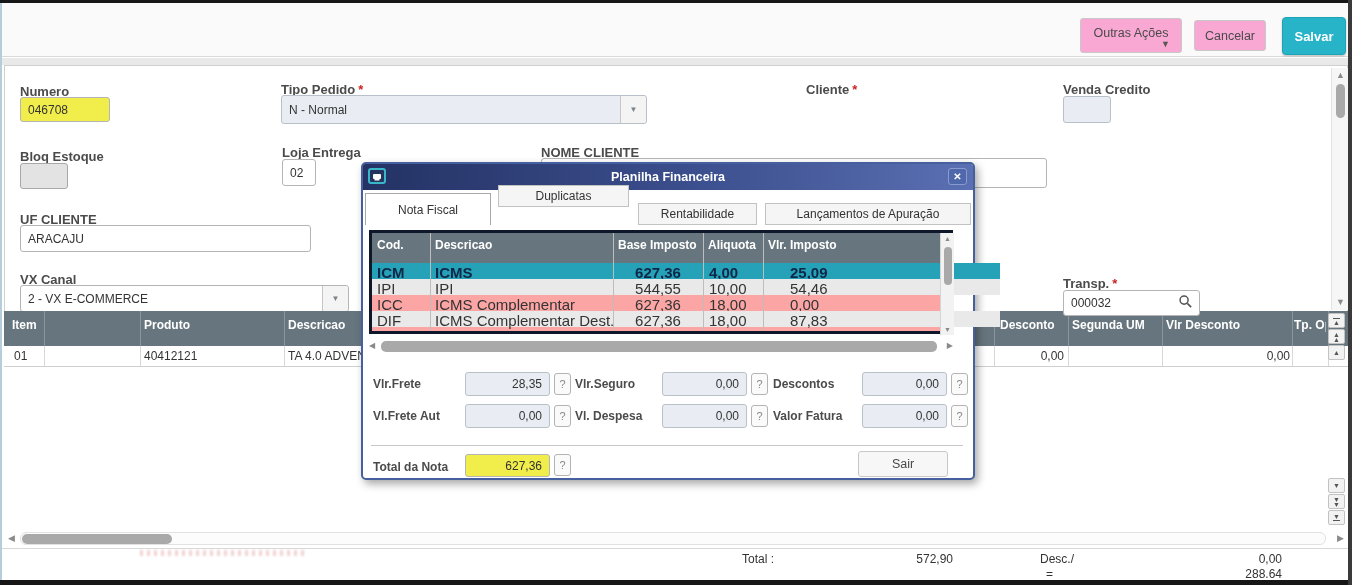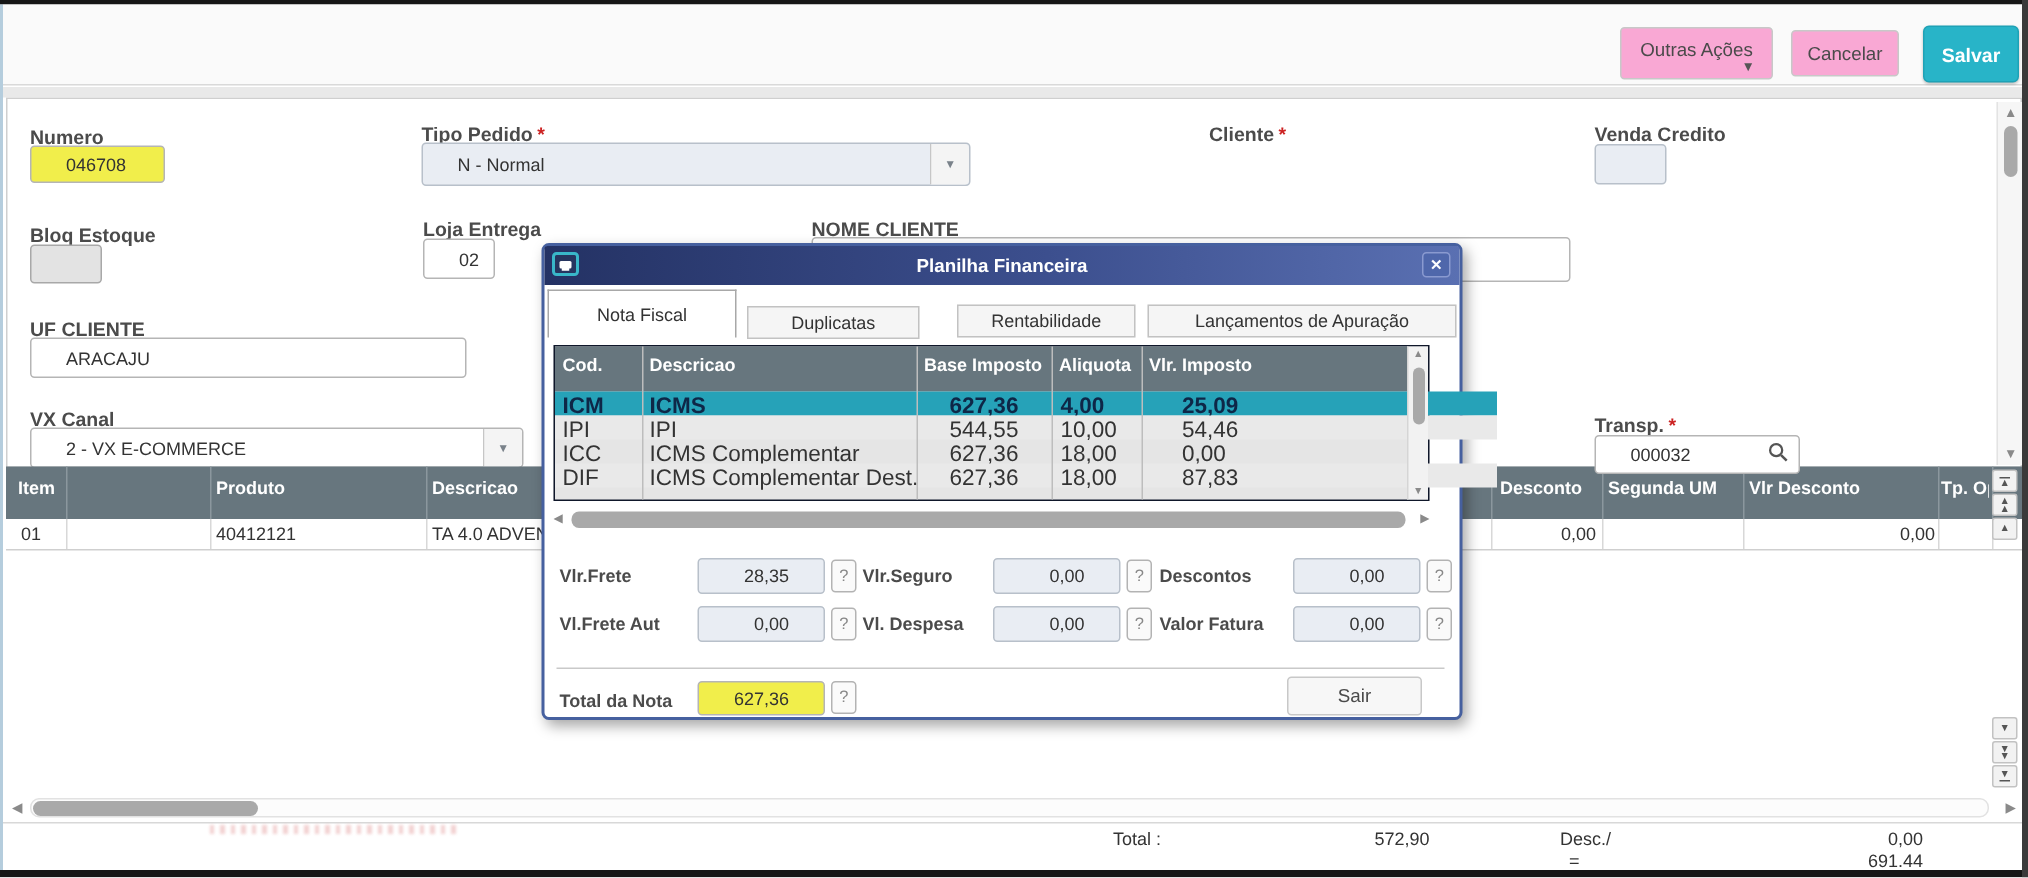--- a/index.html
+++ b/index.html
@@ -1,21 +1,21 @@
 <!DOCTYPE html>
 <html><head>
 <meta charset="utf-8">
 <style>
 *{margin:0;padding:0;box-sizing:border-box}
 body{background:#fff}
 .app{position:relative;width:1352px;height:585px;background:#fff;font-family:"Liberation Sans",sans-serif;overflow:hidden}
 .a{position:absolute}
 .lbl{font-size:13px;font-weight:bold;color:#4b4b4b;white-space:nowrap}
 .req{color:#cc2222;margin-left:3px;font-weight:bold}
-.inp{position:absolute;border:1px solid #b5b5b5;border-radius:3px;background:#fff;font-size:12px;color:#333;display:flex;align-items:center;padding:0 23px;white-space:nowrap}
+.inp{position:absolute;border:1px solid #b5b5b5;border-radius:3px;background:#fff;font-size:12px;color:#333;display:flex;align-items:center;padding:0 7px;white-space:nowrap}
 .ro{background:#e9edf3;border-color:#b8c0ca}
 .dis{background:#e3e3e3;border-color:#a8a8a8}
 .hl{background:#f1ee4b}
 .selarrow{position:absolute;right:0;top:0;bottom:0;width:26px;border-left:1px solid #c6c6c6;background:#f4f4f4;display:flex;align-items:center;justify-content:center;color:#7a828a;font-size:8px;border-radius:0 3px 3px 0}
 .btn{position:absolute;display:flex;align-items:center;justify-content:center;border:1px solid #c8c8c8;border-radius:3px;background:#f9a8d4;font-size:12.5px;color:#4a4a4a;cursor:pointer}
 .primary{background:#28b4c8;border-color:#1ea2b6;color:#fff;font-weight:bold;border-radius:4px;box-shadow:0 1px 2px rgba(0,0,0,.25)}
 .ghead{background:#67767e}
 .gh-cell{position:absolute;top:7px;font-size:12px;font-weight:bold;color:#fff;white-space:nowrap}
 .vline{position:absolute;top:0;bottom:0;width:1px;background:#8b979e}
 .rvline{position:absolute;top:0;bottom:0;width:1px;background:#d8d8d8}
@@ -28,21 +28,21 @@
 .help{position:absolute;display:flex;align-items:center;justify-content:center;width:17px;height:22px;border:1px solid #b3b3b3;border-radius:3px;background:#fafafa;color:#888;font-size:11px;cursor:pointer}
 .sicon{position:absolute;right:6px;top:50%;transform:translateY(-50%)}
 .modal{position:absolute;left:361px;top:162px;width:614px;height:318px;background:#fff;border:2px solid #46609f;border-radius:5px;box-shadow:3px 4px 9px rgba(0,0,0,.35);z-index:10}
 .titlebar{position:absolute;left:0;top:0;right:0;height:26px;background:linear-gradient(90deg,#243264,#3c4f8e 55%,#5a70b2);display:flex;align-items:center;justify-content:center;border-radius:2px 2px 0 0}
 .mtitle{color:#fff;font-size:12.5px;font-weight:bold}
 .win-icon{position:absolute;left:5px;top:4px;width:18px;height:16px;border:2px solid #39b7c9;border-radius:3px;background:#26355f;display:flex;align-items:center;justify-content:center}
 .win-icon i{display:block;width:8px;height:5px;background:#fff;border-radius:1px;box-shadow:0 3px 0 -1.5px #fff}
 .closebtn{position:absolute;right:6px;top:4px;width:19px;height:17px;background:#4f67ab;border:1px solid #8a9ad0;border-radius:3px;color:#fff;font-size:10px;font-weight:bold;display:flex;align-items:center;justify-content:center;cursor:pointer}
 .tab{position:absolute;display:flex;align-items:center;justify-content:center;font-size:12px;color:#333;background:#f5f5f5;border:1px solid #c2c2c2;cursor:pointer}
 .tab.active{background:#fff;border-color:#a8a8a8;border-bottom:none;z-index:2}
-.mtbl{position:absolute;border:1px solid #0f172a;background:#e5e5e5}
+.mtbl{position:absolute;border:3px solid #0f172a;background:#fca5a5}
 .mth{position:absolute;left:0;top:0;width:568px;height:30px;background:#67767e}
 .mth .h{position:absolute;top:5px;font-size:12px;font-weight:bold;color:#fff;white-space:nowrap}
 .mrow{position:absolute;left:0;width:628px;height:16px;font-size:15px;color:#333}
 .mrow .c{position:absolute;top:1px;white-space:nowrap}
 .mrow.alt{background:#e9e9e9}
 .mrow.sel{background:#26a2b8;color:#0e2747;font-weight:bold}
 .mvl{position:absolute;top:0;bottom:0;width:1px;background:#bdbdbd}
 .flbl{position:absolute;font-size:12px;font-weight:bold;color:#4b4b4b;white-space:nowrap}
 .scrolltrack{position:absolute;background:#f5f5f5;border:1px solid #e2e2e2;border-radius:6px}
 .watermark{position:absolute;height:6px;background:repeating-linear-gradient(90deg,rgba(205,70,70,.55) 0 3px,rgba(205,70,70,0) 3px 7px);filter:blur(1px);opacity:.45}
@@ -187,33 +187,33 @@
     <span class="a arrow" style="right:0;top:3px">▶</span>
   </div>
 
   <div class="a" style="left:2px;top:548px;width:1346px;height:1px;background:#d8d8d8"></div>
   <div class="watermark" style="left:140px;top:550px;width:165px"></div>
   <div class="a" style="left:742px;top:552px;font-size:12px;color:#333">Total :</div>
   <div class="a" style="left:878px;top:552px;width:75px;text-align:right;font-size:12px;color:#333">572,90</div>
   <div class="a" style="left:1040px;top:552px;font-size:12px;color:#333">Desc./</div>
   <div class="a" style="left:1222px;top:552px;width:60px;text-align:right;font-size:12px;color:#333">0,00</div>
   <div class="a" style="left:1046px;top:567px;font-size:12px;color:#333">=</div>
-  <div class="a" style="left:1219px;top:567px;width:63px;text-align:right;font-size:12px;color:#333">691.44</div>
+  <div class="a" style="left:1219px;top:567px;width:63px;text-align:right;font-size:12px;color:#333">288.64</div>
 
   <div class="modal">
     <div class="titlebar">
       <span class="mtitle">Planilha Financeira</span>
     </div>
     <div class="win-icon">
         <i></i>
       </div>
     <div class="closebtn">✕</div>
 
     <div class="tab active" style="left:2px;top:29px;width:126px;height:32px">Nota Fiscal</div>
-    <div class="tab" style="left:135px;top:40px;width:115px;height:22px">Duplicatas</div>
+    <div class="tab" style="left:135px;top:21px;width:131px;height:22px">Duplicatas</div>
     <div class="tab" style="left:275px;top:39px;width:119px;height:22px">Rentabilidade</div>
     <div class="tab" style="left:402px;top:39px;width:206px;height:22px">Lançamentos de Apuração</div>
 
     <div class="mtbl" style="left:6px;top:66px;width:584px;height:104px">
       <div class="mth">
         <div class="h" style="left:5px">Cod.</div>
         <div class="h" style="left:63px">Descricao</div>
         <div class="h" style="left:246px">Base Imposto</div>
         <div class="h" style="left:336px">Aliquota</div>
         <div class="h" style="left:396px">Vlr. Imposto</div>

